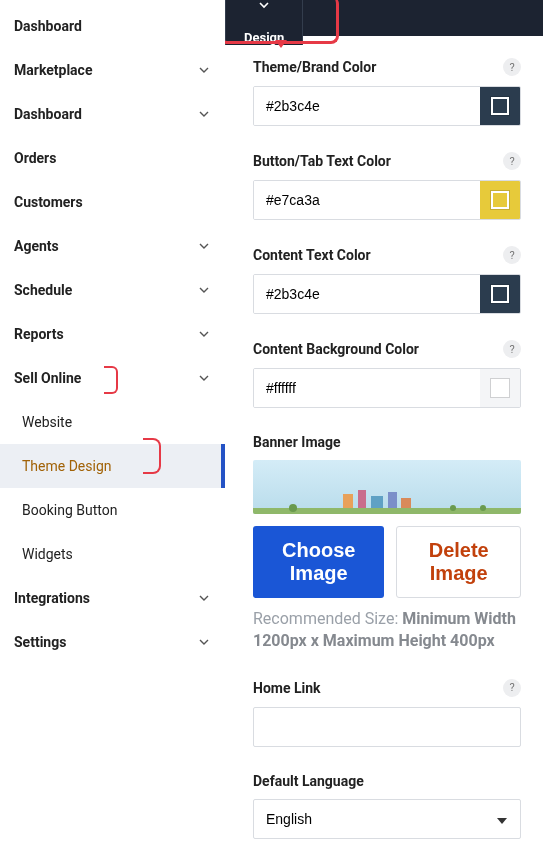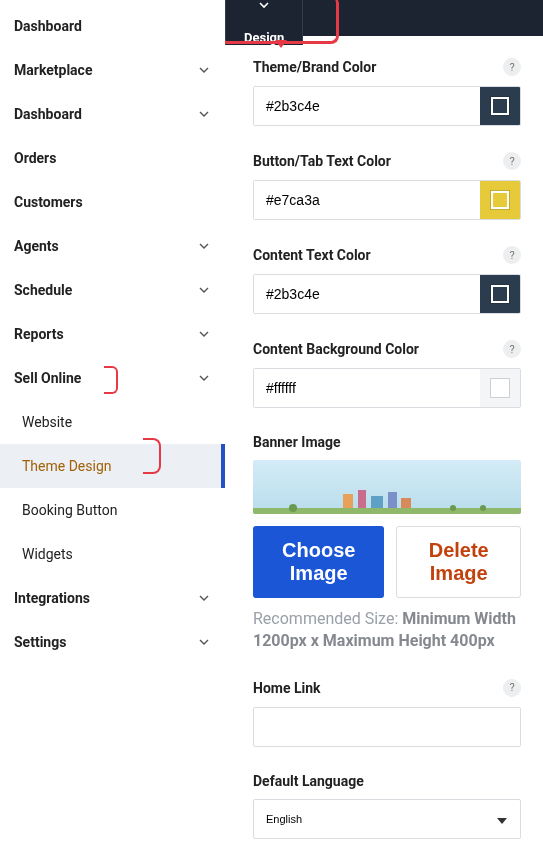--- a/index.html
+++ b/index.html
@@ -30,21 +30,21 @@
   .swatch { width: 40px; height: 100%; display: flex; align-items: center; justify-content: center; flex-shrink: 0; }
   .swatch-inner { width: 18px; height: 18px; border: 2px solid #fff; box-shadow: 0 0 0 1px rgba(0,0,0,0.15); }
   .banner { width: 100%; height: 54px; background: linear-gradient(#d4ecf7,#b8dceb); position: relative; border-radius: 2px; margin-bottom: 12px; overflow: hidden; }
   .city { position: absolute; bottom: 0; left: 0; right: 0; height: 28px; }
   .btn-row { display: flex; gap: 12px; margin-bottom: 10px; }
   .btn { padding: 12px 20px; font-weight: 700; font-size: 20px; border-radius: 3px; cursor: pointer; border: none; }
   .btn-primary { background: #1a56d6; color: #fff; }
   .btn-outline { background: #fff; color: #c2410c; border: 1px solid #d9dce1; }
   .reco { font-size: 16px; color: #9aa0a8; line-height: 1.4; }
   .reco strong { color: #85898f; font-weight: 700; }
-  .text-input { width: 100%; height: 40px; border: 1px solid #d9dce1; border-radius: 2px; padding: 12px 12px; font-size: 11px; }
+  .text-input { width: 100%; height: 40px; border: 1px solid #d9dce1; border-radius: 2px; padding: 12px 12px; font-size: 14px; }
   .select-wrap { position: relative; }
   .select-caret { position: absolute; right: 14px; top: 50%; transform: translateY(-50%); pointer-events: none; }
 </style>
 </head>
 <body>
 
 <div class="app">
   <nav class="sidebar">
     <div id="sidebar-main">
         <div class="sidebar-item">

